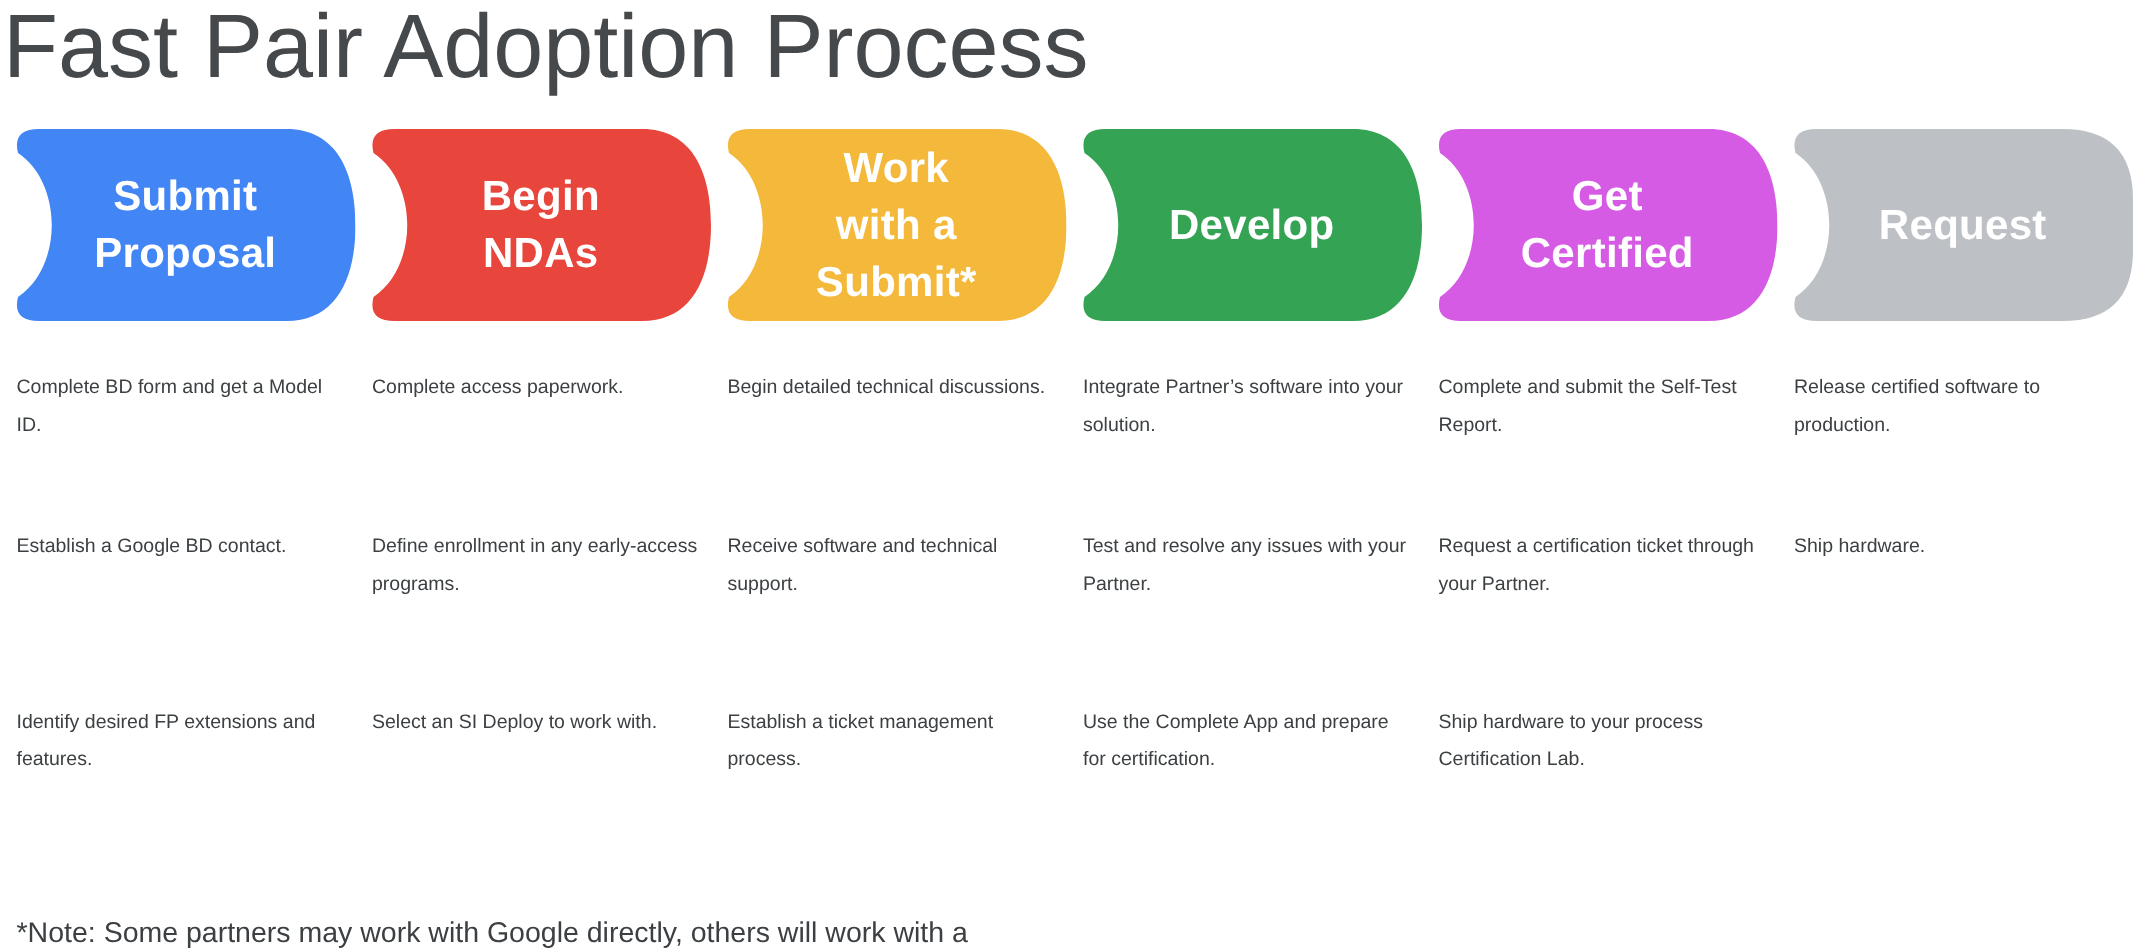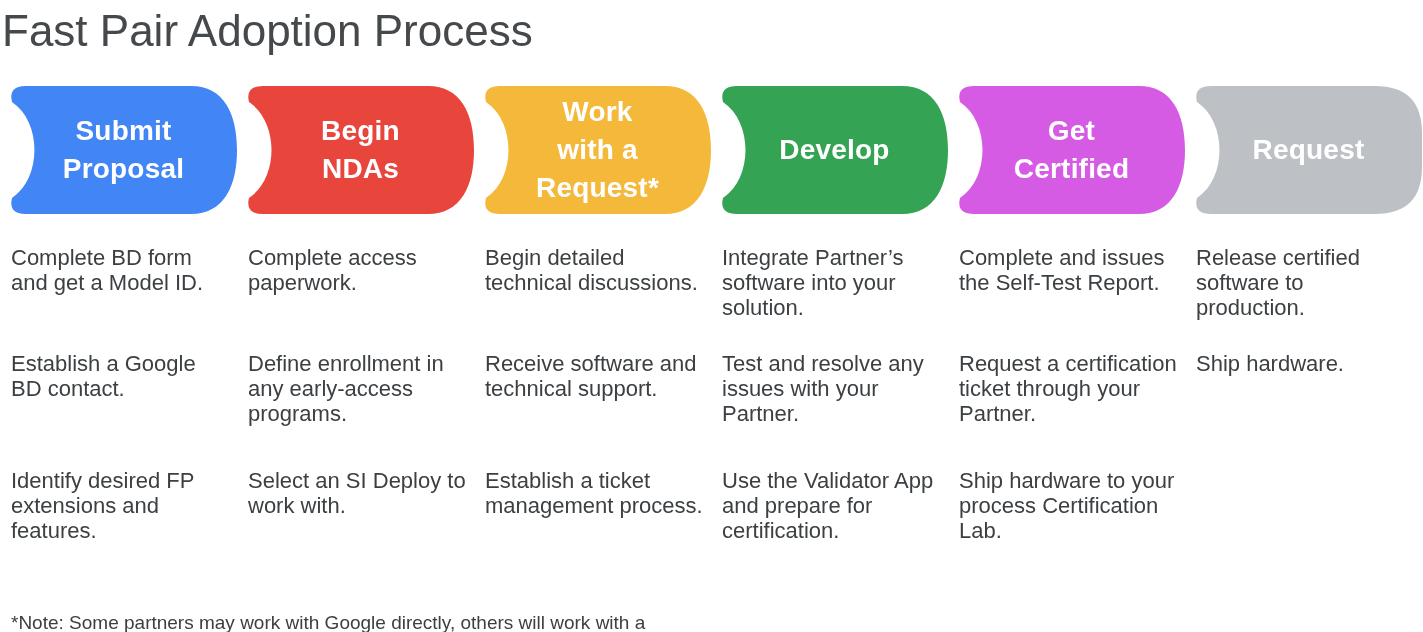--- a/index.html
+++ b/index.html
@@ -11,21 +11,21 @@
   .page {
     position: relative;
     width: 1423px;
     height: 632px;
     background: #ffffff;
     overflow: hidden;
   }
   .page-title {
     margin: 2px 0 4px 2px;
     padding-top: 4px;
-    font-size: 44px;
+    font-size: 60px;
     line-height: 50px;
     font-weight: 400;
     color: #46494c;
     letter-spacing: 0px;
   }
   .banner-row {
     display: flex;
     margin-top: 30px;
     width: 1245px;
   }
@@ -64,21 +64,21 @@
     margin-top: 31px;
     width: 1422px;
   }
   .steps-col {
     padding: 0 6px 0 11px;
     box-sizing: border-box;
   }
   .step {
     margin: 0;
     min-height: 106px;
-    font-size: 22px;
+    font-size: 13px;
     line-height: 25px;
     color: #3c4043;
   }
   .step:nth-child(2) { min-height: 117px; }
   .footnote {
     margin: 36px 0 0 11px;
     max-width: 700px;
     font-size: 19px;
     line-height: 25px;
     color: #3c4043;
@@ -110,21 +110,21 @@
         </div>
   </div>
 
   <div class="stage">
     <svg width="237" height="128" viewBox="0 0 237 128" aria-hidden="true">
       <path class="shape" d="M 26 0 L 191 0 C 224 0 237 28 237 64 C 237 100 224 128 191 128 L 26 128 Q 8 128 12 112 C 42 92 42 36 12 16 Q 8 0 26 0 Z" fill="#f4b83a"></path>
     </svg>
     <div class="banner-label">
           <div>Work</div>
           <div>with a</div>
-          <div>Request*</div>
+          <div>Submit*</div>
         </div>
   </div>
 
   <div class="stage">
     <svg width="237" height="128" viewBox="0 0 237 128" aria-hidden="true">
       <path class="shape" d="M 26 0 L 191 0 C 224 0 237 28 237 64 C 237 100 224 128 191 128 L 26 128 Q 8 128 12 112 C 42 92 42 36 12 16 Q 8 0 26 0 Z" fill="#34a353"></path>
     </svg>
     <div class="banner-label">
           <div>Develop</div>
         </div>
@@ -161,24 +161,24 @@
         <p class="step">Select an SI Deploy to work with.</p>
       </div>
       <div class="steps-col">
         <p class="step">Begin detailed technical discussions.</p>
         <p class="step">Receive software and technical support.</p>
         <p class="step">Establish a ticket management process.</p>
       </div>
       <div class="steps-col">
         <p class="step">Integrate Partner’s software into your solution.</p>
         <p class="step">Test and resolve any issues with your Partner.</p>
-        <p class="step">Use the Validator App and prepare for certification.</p>
+        <p class="step">Use the Complete App and prepare for certification.</p>
       </div>
       <div class="steps-col">
-        <p class="step">Complete and issues the Self-Test Report.</p>
+        <p class="step">Complete and submit the Self-Test Report.</p>
         <p class="step">Request a certification ticket through your Partner.</p>
         <p class="step">Ship hardware to your process Certification Lab.</p>
       </div>
       <div class="steps-col">
         <p class="step">Release certified software to production.</p>
         <p class="step">Ship hardware.</p>
       </div>
     </div>
   <p class="footnote">*Note: Some partners may work with Google directly, others will work with a Google Certified Fast Pair System Integrators (SI).</p>
 </div>

